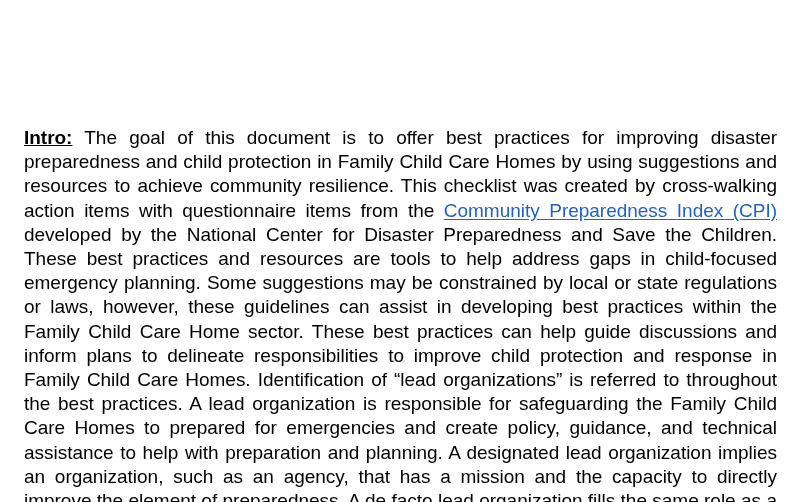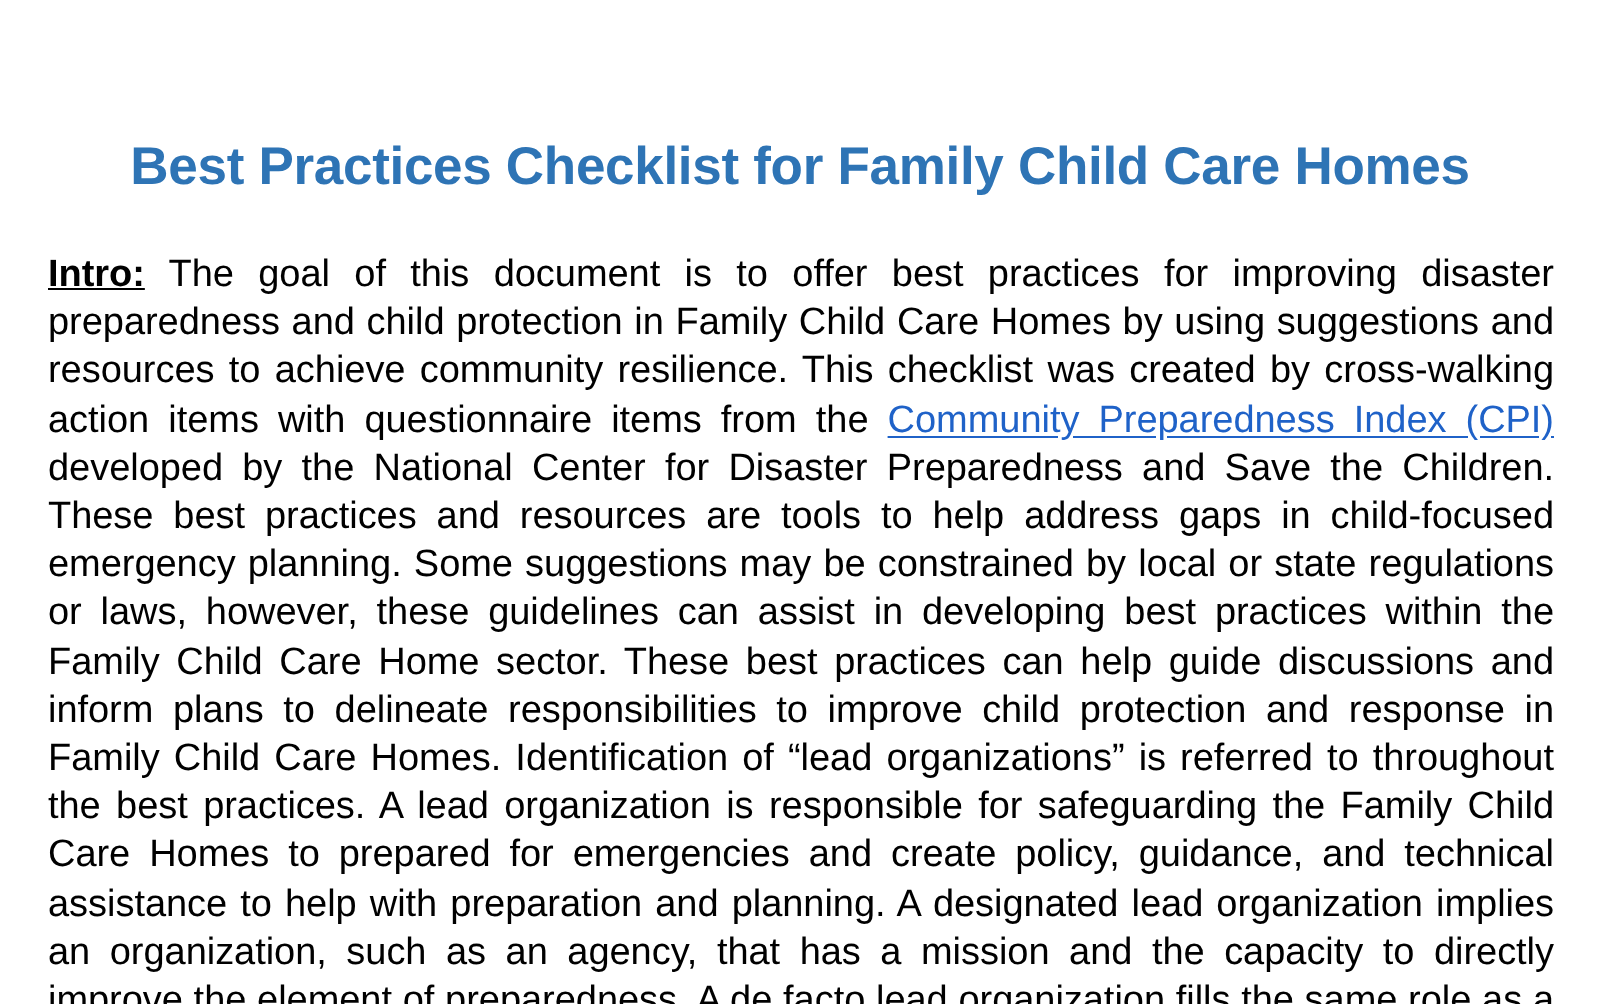--- a/index.html
+++ b/index.html
@@ -67,19 +67,18 @@
     text-decoration: underline;
     text-underline-offset: 1.5px;
     cursor: pointer;
   }
 </style>
 </head>
 <body>
 
 <div class="page">
 
-  <h1 class="doc-title">Best Practices Checklist for Family Child Care Homes</h1>
 
   <div class="body-block">
     <p class="intro-paragraph"><span class="intro-label">Intro:</span><span> The goal of this document is to offer best practices for improving disaster preparedness and child protection in Family Child Care Homes by using suggestions and resources to achieve community resilience. This checklist was created by cross-walking action items with questionnaire items from the </span><a class="doc-link" href="#">Community Preparedness Index (CPI)</a><span> developed by the National Center for Disaster Preparedness and Save the Children. These best practices and resources are tools to help address gaps in child-focused emergency planning. Some suggestions may be constrained by local or state regulations or laws, however, these guidelines can assist in developing best practices within the Family Child Care Home sector. These best practices can help guide discussions and inform plans to delineate responsibilities to improve child protection and response in Family Child Care Homes. Identification of “lead organizations” is referred to throughout the best practices. A lead organization is responsible for safeguarding the Family Child Care Homes to prepared for emergencies and create policy, guidance, and technical assistance to help with preparation and planning. A designated lead organization implies an organization, such as an agency, that has a mission and the capacity to directly improve the element of preparedness. A de facto lead organization fills the same role as a lead organization but is not mandated or accountable for the element of preparedness.</span></p>
   </div>
 
 </div>
 
 </body></html>

